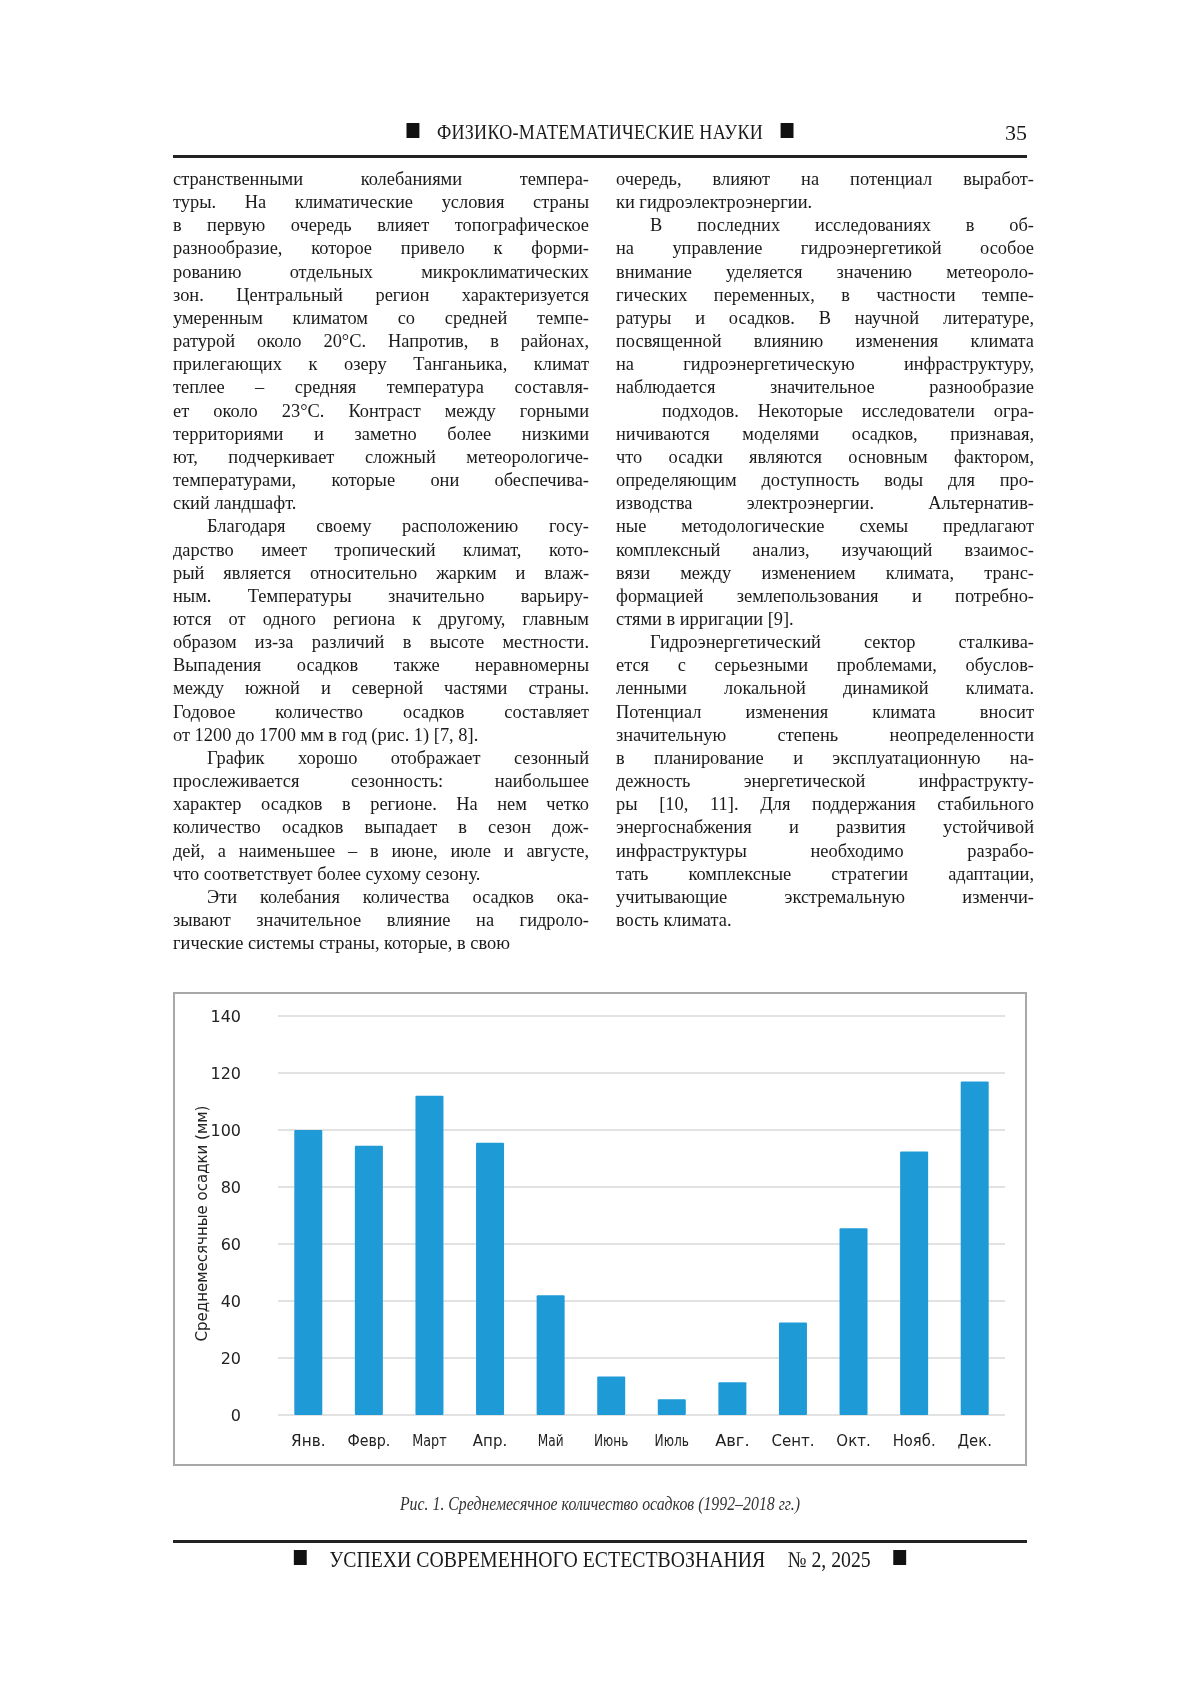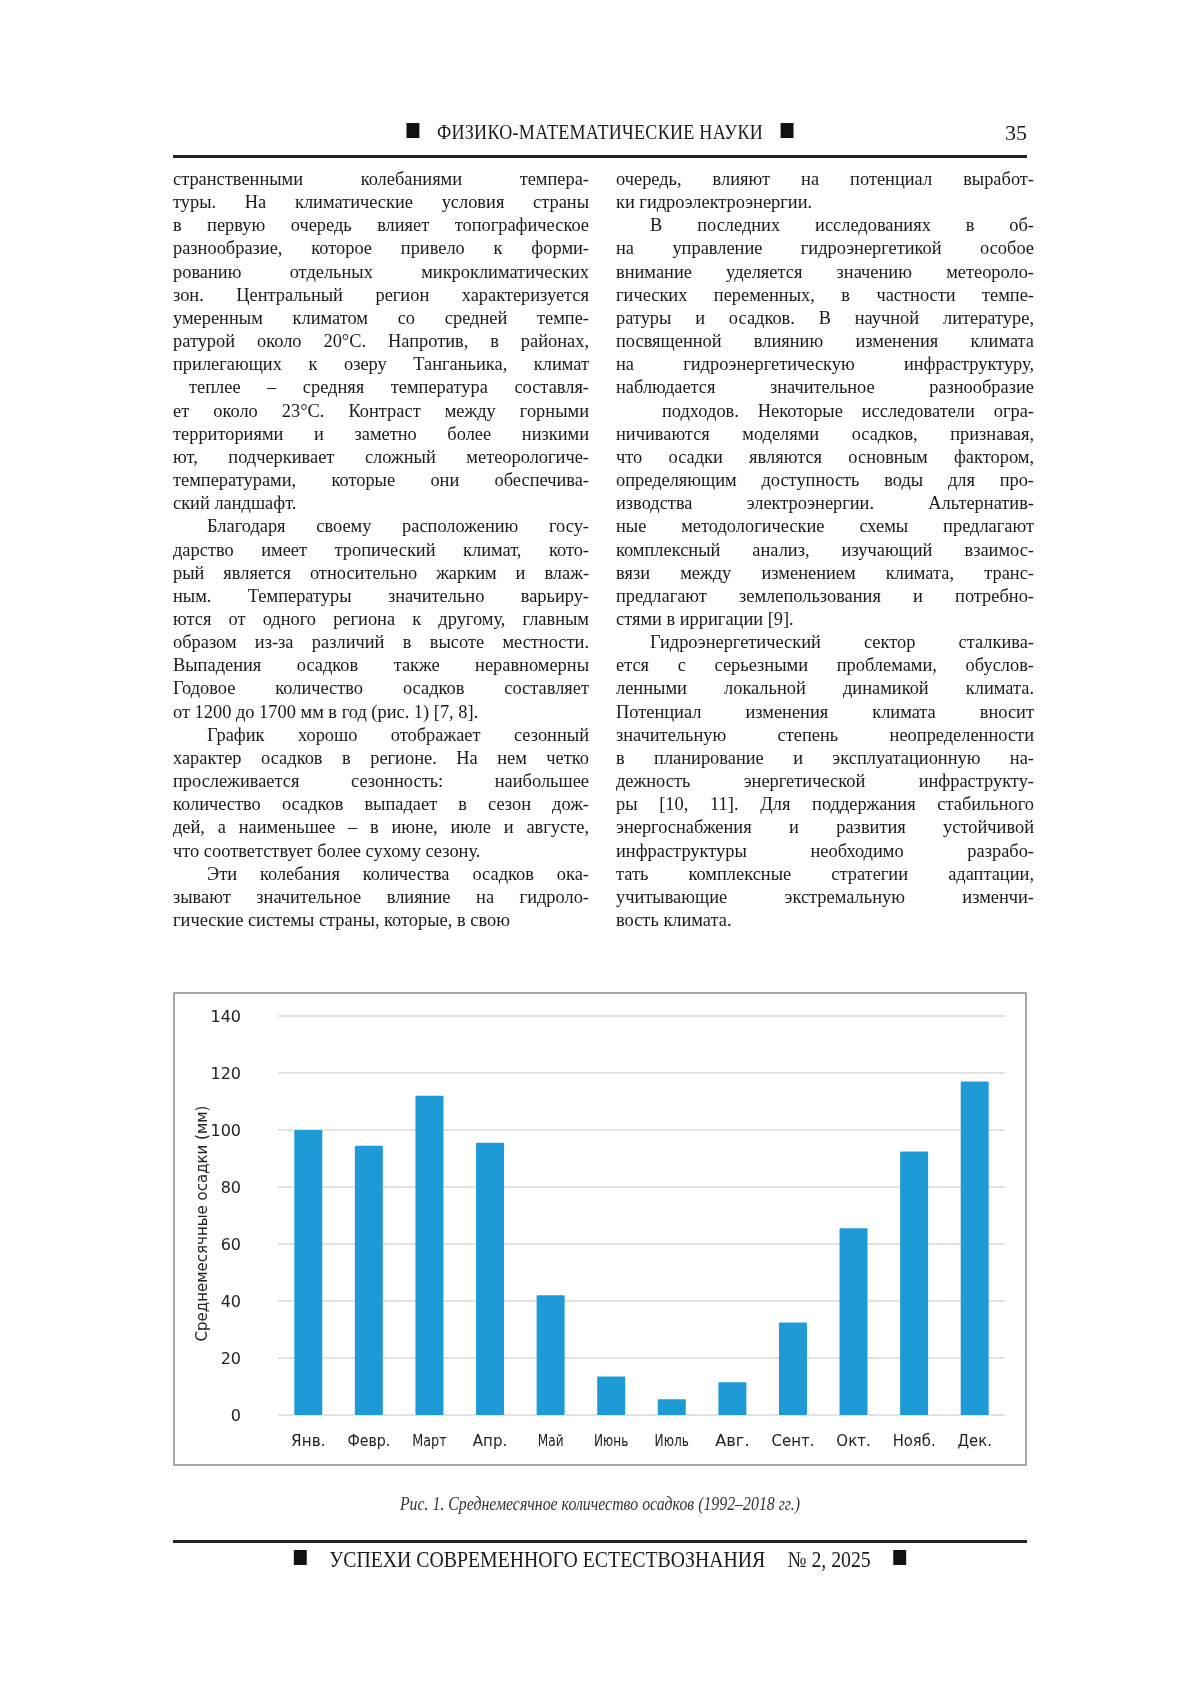--- a/index.html
+++ b/index.html
@@ -48,42 +48,43 @@
     <p>
       <span style="display: block; text-align: justify; text-align-last: justify;">странственными колебаниями темпера-</span>
       <span style="display: block; text-align: justify; text-align-last: justify; text-indent: 0px;">туры. На климатические условия страны</span>
       <span style="display: block; text-align: justify; text-align-last: justify; text-indent: 0px;">в первую очередь влияет топографическое</span>
       <span style="display: block; text-align: justify; text-align-last: justify; text-indent: 0px;">разнообразие, которое привело к форми-</span>
       <span style="display: block; text-align: justify; text-align-last: justify; text-indent: 0px;">рованию отдельных микроклиматических</span>
       <span style="display: block; text-align: justify; text-align-last: justify; text-indent: 0px;">зон. Центральный регион характеризуется</span>
       <span style="display: block; text-align: justify; text-align-last: justify; text-indent: 0px;">умеренным климатом со средней темпе-</span>
       <span style="display: block; text-align: justify; text-align-last: justify; text-indent: 0px;">ратурой около 20°С. Напротив, в районах,</span>
       <span style="display: block; text-align: justify; text-align-last: justify; text-indent: 0px;">прилегающих к озеру Танганьика, климат</span>
-      <span style="display: block; text-align: justify; text-align-last: justify; text-indent: 0px; margin-left: 16px;">теплее – средняя температура составля-</span>
+      <span style="display: block; text-align: justify; text-align-last: justify; text-indent: 0px;">теплее – средняя температура составля-</span>
       <span style="display: block; text-align: justify; text-align-last: justify; text-indent: 0px;">ет около 23°С. Контраст между горными</span>
       <span style="display: block; text-align: justify; text-align-last: justify; text-indent: 0px;">территориями и заметно более низкими</span>
       <span style="display: block; text-align: justify; text-align-last: justify; text-indent: 0px;">ют, подчеркивает сложный метеорологиче-</span>
       <span style="display: block; text-align: justify; text-align-last: justify; text-indent: 0px;">температурами, которые они обеспечива-</span>
       <span style="display: block; text-align: left; text-align-last: left; text-indent: 0px;">ский ландшафт.</span>
     </p>
     <p class="indent">
       <span style="display: block; text-align: justify; text-align-last: justify;">Благодаря своему расположению госу-</span>
       <span style="display: block; text-align: justify; text-align-last: justify; text-indent: 0px;">дарство имеет тропический климат, кото-</span>
       <span style="display: block; text-align: justify; text-align-last: justify; text-indent: 0px;">рый является относительно жарким и влаж-</span>
       <span style="display: block; text-align: justify; text-align-last: justify; text-indent: 0px;">ным. Температуры значительно варьиру-</span>
       <span style="display: block; text-align: justify; text-align-last: justify; text-indent: 0px;">ются от одного региона к другому, главным</span>
       <span style="display: block; text-align: justify; text-align-last: justify; text-indent: 0px;">образом из-за различий в высоте местности.</span>
       <span style="display: block; text-align: justify; text-align-last: justify; text-indent: 0px;">Выпадения осадков также неравномерны</span>
+      <span style="display: block; text-align: justify; text-align-last: justify; text-indent: 0px;">между южной и северной частями страны.</span>
       <span style="display: block; text-align: justify; text-align-last: justify; text-indent: 0px;">Годовое количество осадков составляет</span>
       <span style="display: block; text-align: left; text-align-last: left; text-indent: 0px;">от 1200 до 1700 мм в год (рис. 1) [7, 8].</span>
     </p>
     <p class="indent">
       <span style="display: block; text-align: justify; text-align-last: justify;">График хорошо отображает сезонный</span>
+      <span style="display: block; text-align: justify; text-align-last: justify; text-indent: 0px;">прослеживается сезонность: наибольшее</span>
       <span style="display: block; text-align: justify; text-align-last: justify; text-indent: 0px;">характер осадков в регионе. На нем четко</span>
-      <span style="display: block; text-align: justify; text-align-last: justify; text-indent: 0px;">прослеживается сезонность: наибольшее</span>
       <span style="display: block; text-align: justify; text-align-last: justify; text-indent: 0px;">количество осадков выпадает в сезон дож-</span>
       <span style="display: block; text-align: justify; text-align-last: justify; text-indent: 0px;">дей, а наименьшее – в июне, июле и августе,</span>
       <span style="display: block; text-align: left; text-align-last: left; text-indent: 0px;">что соответствует более сухому сезону.</span>
     </p>
     <p class="indent">
       <span style="display: block; text-align: justify; text-align-last: justify;">Эти колебания количества осадков ока-</span>
       <span style="display: block; text-align: justify; text-align-last: justify; text-indent: 0px;">зывают значительное влияние на гидроло-</span>
       <span style="display: block; text-align: left; text-align-last: left; text-indent: 0px;">гические системы страны, которые, в свою</span>
     </p>
   </div>
@@ -102,21 +103,21 @@
       <span style="display: block; text-align: justify; text-align-last: justify; text-indent: 0px;">на гидроэнергетическую инфраструктуру,</span>
       <span style="display: block; text-align: justify; text-align-last: justify; text-indent: 0px;">наблюдается значительное разнообразие</span>
       <span style="display: block; text-align: justify; text-align-last: justify; text-indent: 0px; margin-left: 46px;">подходов. Некоторые исследователи огра-</span>
       <span style="display: block; text-align: justify; text-align-last: justify; text-indent: 0px;">ничиваются моделями осадков, признавая,</span>
       <span style="display: block; text-align: justify; text-align-last: justify; text-indent: 0px;">что осадки являются основным фактором,</span>
       <span style="display: block; text-align: justify; text-align-last: justify; text-indent: 0px;">определяющим доступность воды для про-</span>
       <span style="display: block; text-align: justify; text-align-last: justify; text-indent: 0px;">изводства электроэнергии. Альтернатив-</span>
       <span style="display: block; text-align: justify; text-align-last: justify; text-indent: 0px;">ные методологические схемы предлагают</span>
       <span style="display: block; text-align: justify; text-align-last: justify; text-indent: 0px;">комплексный анализ, изучающий взаимос-</span>
       <span style="display: block; text-align: justify; text-align-last: justify; text-indent: 0px;">вязи между изменением климата, транс-</span>
-      <span style="display: block; text-align: justify; text-align-last: justify; text-indent: 0px;">предлагают землепользования и потребно-</span>
+      <span style="display: block; text-align: justify; text-align-last: justify; text-indent: 0px;">формацией землепользования и потребно-</span>
       <span style="display: block; text-align: left; text-align-last: left; text-indent: 0px;">стями в ирригации [9].</span>
     </p>
     <p class="indent">
       <span style="display: block; text-align: justify; text-align-last: justify;">Гидроэнергетический сектор сталкива-</span>
       <span style="display: block; text-align: justify; text-align-last: justify; text-indent: 0px;">ется с серьезными проблемами, обуслов-</span>
       <span style="display: block; text-align: justify; text-align-last: justify; text-indent: 0px;">ленными локальной динамикой климата.</span>
       <span style="display: block; text-align: justify; text-align-last: justify; text-indent: 0px;">Потенциал изменения климата вносит</span>
       <span style="display: block; text-align: justify; text-align-last: justify; text-indent: 0px;">значительную степень неопределенности</span>
       <span style="display: block; text-align: justify; text-align-last: justify; text-indent: 0px;">в планирование и эксплуатационную на-</span>
       <span style="display: block; text-align: justify; text-align-last: justify; text-indent: 0px;">дежность энергетической инфраструкту-</span>

